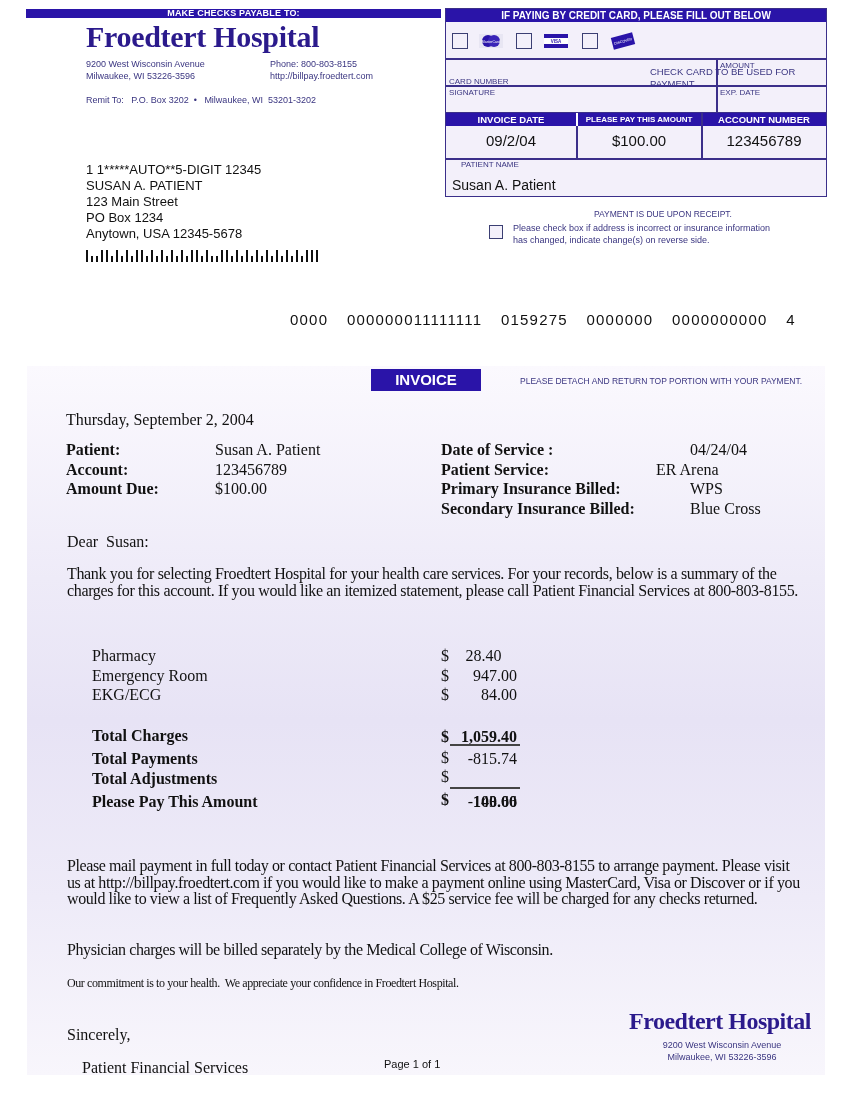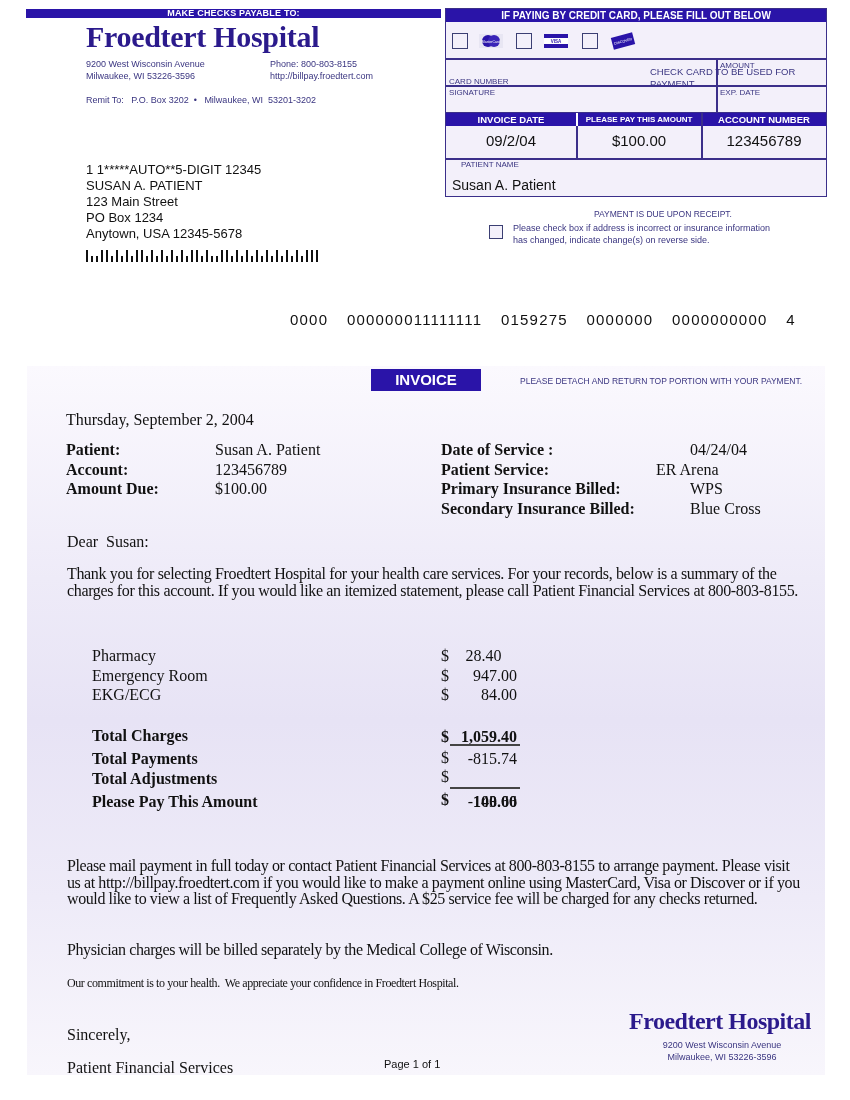--- a/index.html
+++ b/index.html
@@ -244,18 +244,18 @@
 
 <div class="abs serif t16 b" style="left:92px;top:792px;">Please Pay This Amount</div>
 <div class="abs serif t16 b" style="left:441px;top:790px;">$</div>
 <div class="abs serif t16 b" style="left:450px;top:792px;width:67px;text-align:right;">100.00</div>
 
 <div class="abs serif" style="left:67px;top:858px;width:735px;font-size:16px;line-height:16.5px;letter-spacing:-0.4px;">Please mail payment in full today or contact Patient Financial Services at 800-803-8155 to arrange payment.  Please visit us at http://billpay.froedtert.com if you would like to make a payment online using MasterCard, Visa or Discover or if you would like to view a list of Frequently Asked Questions.  A $25 service fee will be charged for any checks returned.</div>
 <div class="abs serif" style="left:67px;top:941px;font-size:16px;line-height:18px;letter-spacing:-0.4px;">Physician charges will be billed separately by the Medical College of Wisconsin.</div>
 <div class="abs serif" style="left:67px;top:974px;font-size:12px;line-height:18px;letter-spacing:-0.4px;white-space:pre;">Our commitment is to your health.  We appreciate your confidence in Froedtert Hospital.</div>
 
 <div class="abs serif t16" style="left:67px;top:1025px;">Sincerely,</div>
-<div class="abs serif t16" style="left:67px;top:1058px;">Patient Financial Services</div>
+<div class="abs serif t16" style="left:82px;top:1058px;">Patient Financial Services</div>
 <div class="abs" style="left:384px;top:1058px;font:11px/13px 'Liberation Sans',sans-serif;">Page 1 of 1</div>
 
 <div class="abs" style="left:620px;top:1006px;width:200px;text-align:center;font:bold 24px/30px 'Liberation Serif',serif;color:#2b1a8c;letter-spacing:-0.5px;">Froedtert Hospital</div>
 <div class="abs addr-small" style="left:620px;top:1039px;width:204px;text-align:center;font-size:9px;">9200 West Wisconsin Avenue</div>
 <div class="abs addr-small" style="left:620px;top:1051px;width:204px;text-align:center;font-size:9px;">Milwaukee, WI 53226-3596</div>
 
 </body></html>

